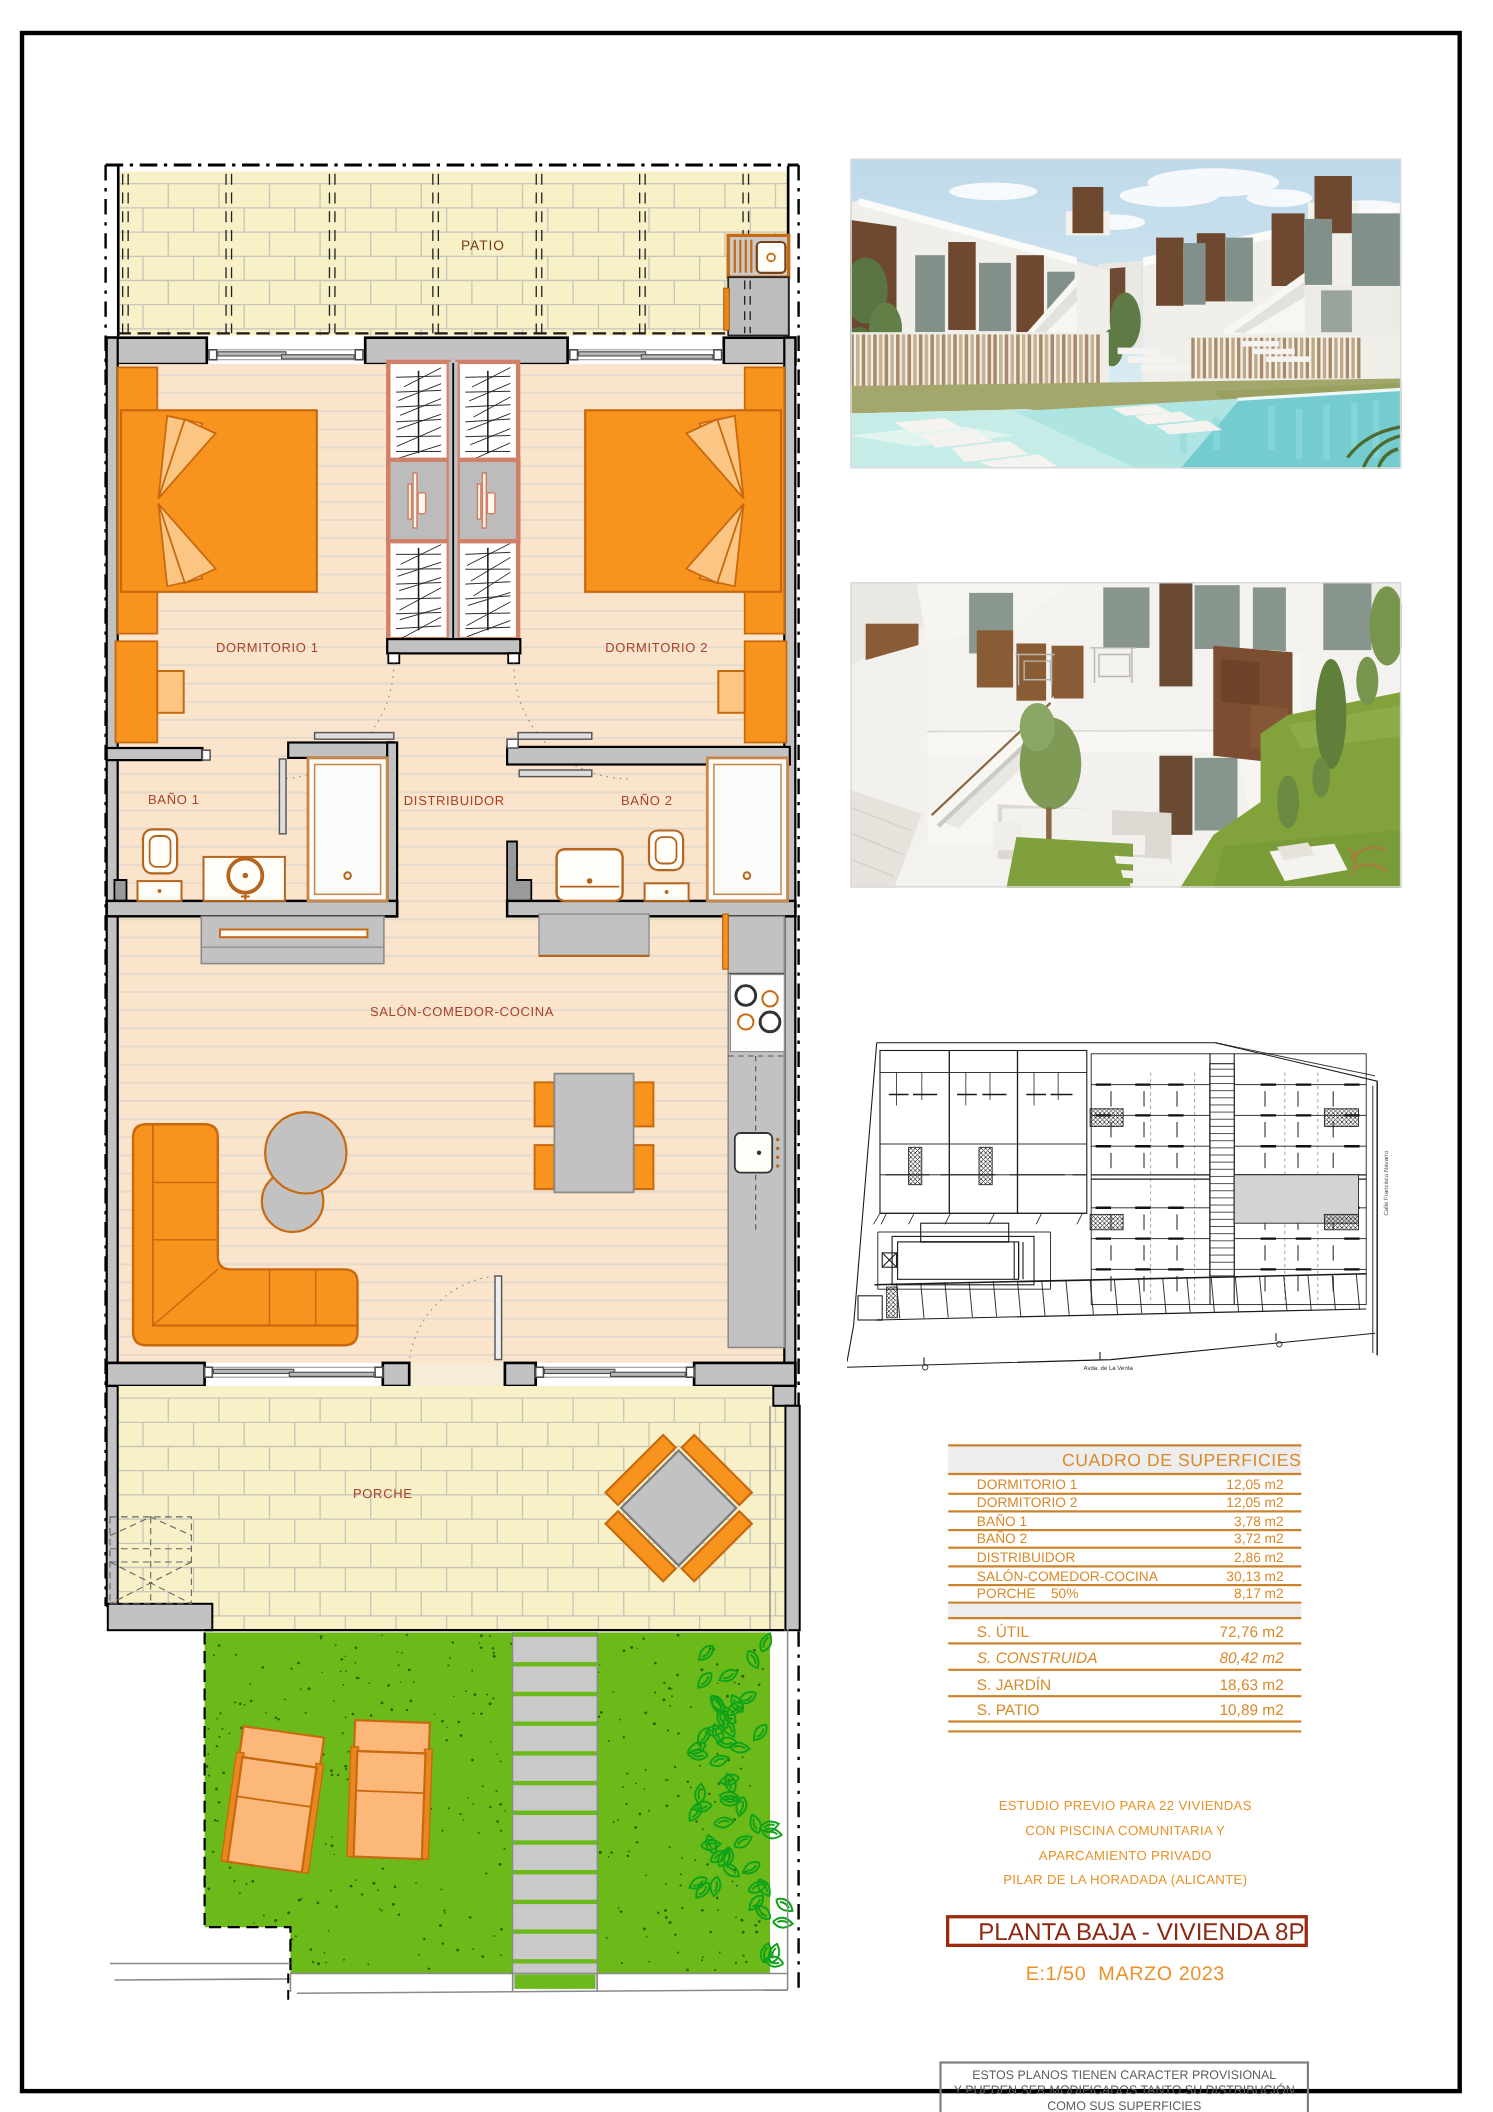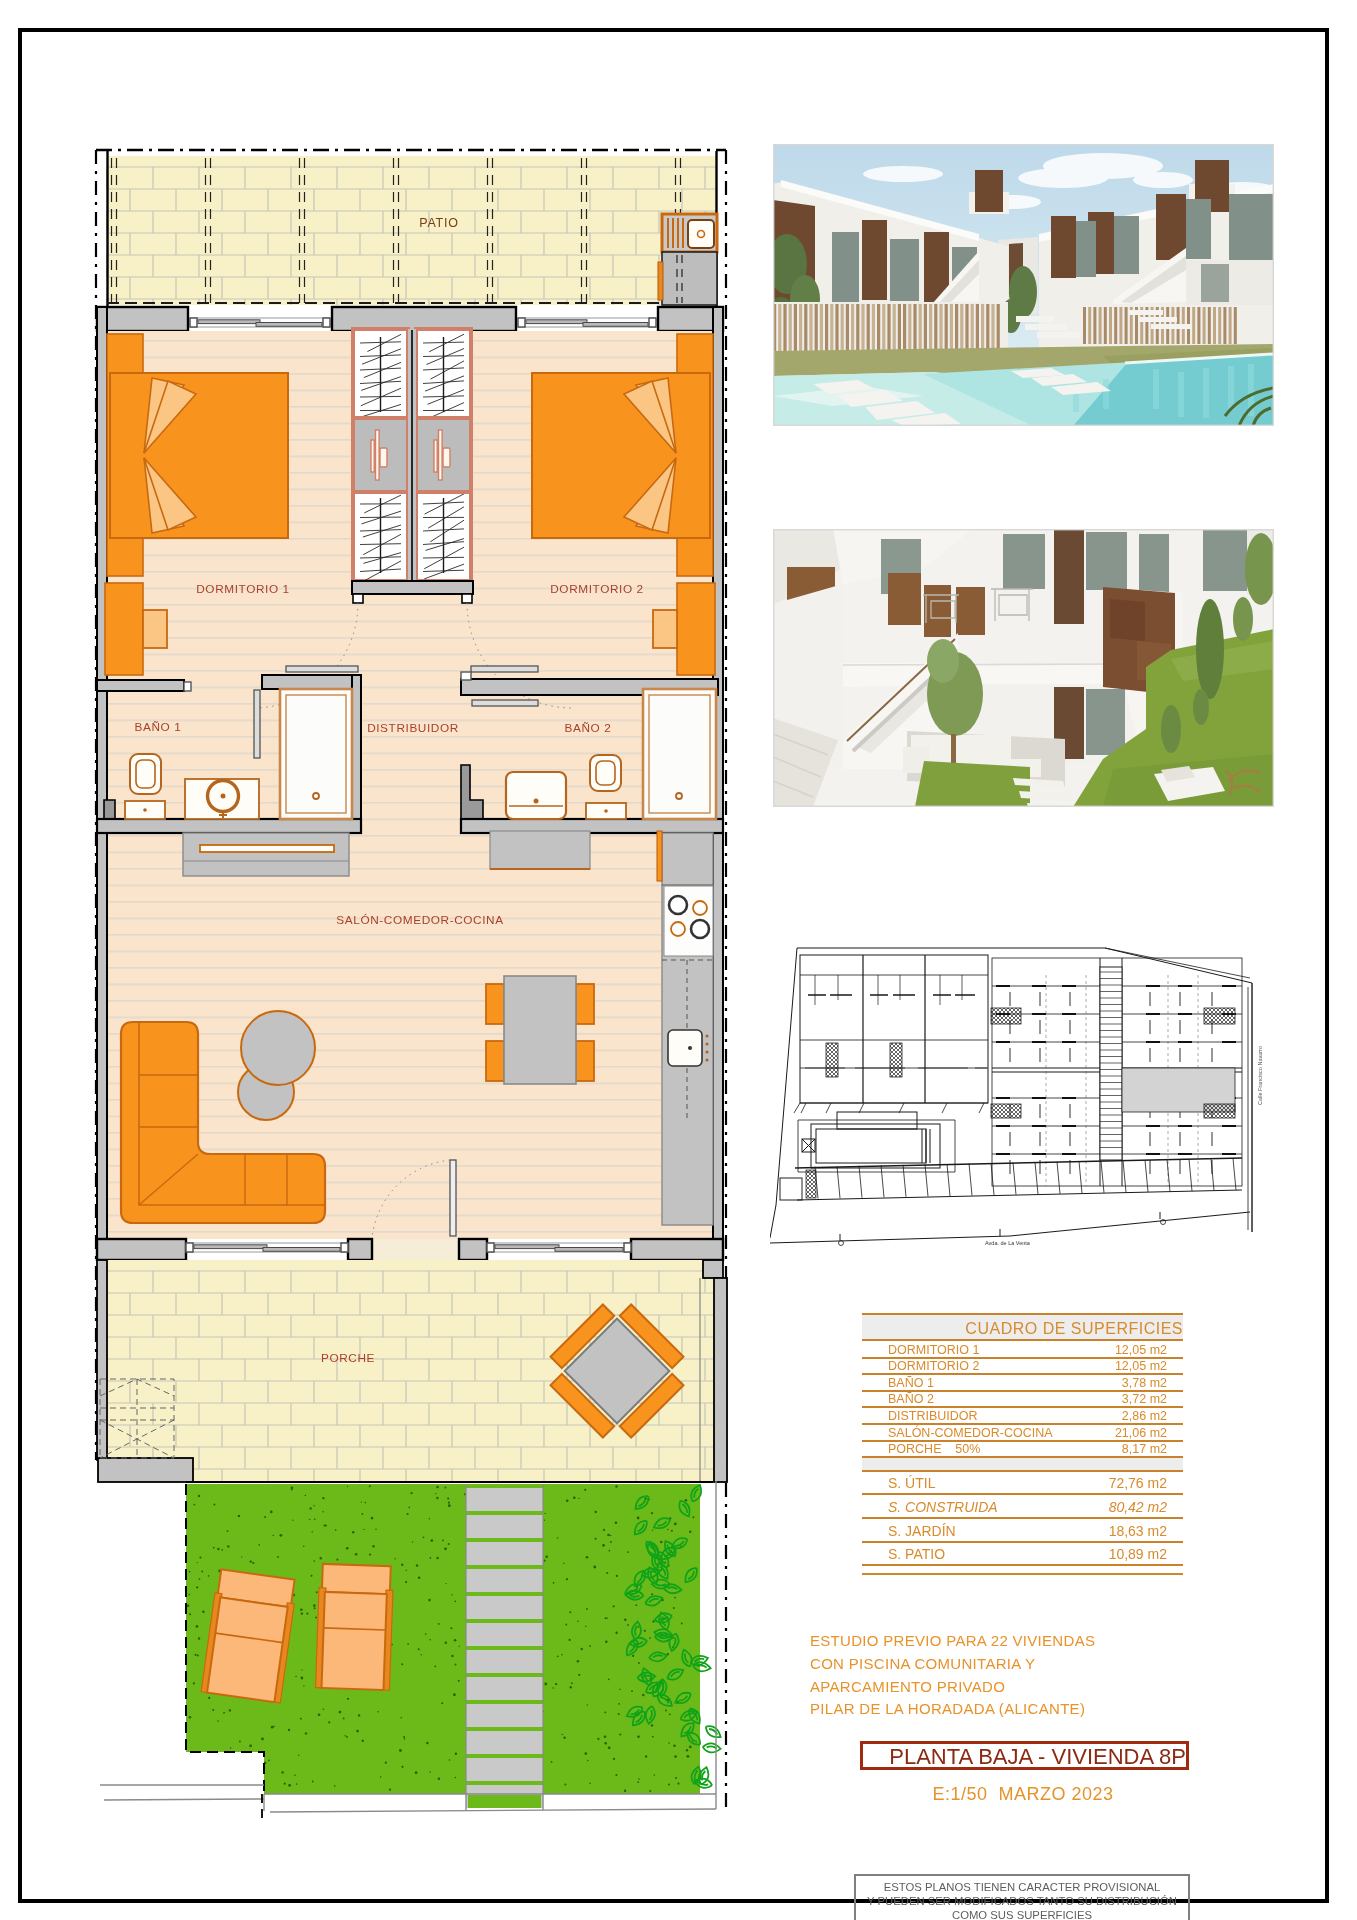--- a/index.html
+++ b/index.html
@@ -1415,21 +1415,21 @@
 <div style="position:absolute;left:0;top:78px;width:321px;height:16.6px;border-bottom:2px solid #C9822A;font-size:12.5px;line-height:16.5px;">
         <span style="position:absolute;left:26px;">BAÑO 2</span>
         <span style="position:absolute;right:16px;">3,72 m2</span>
       </div>
 <div style="position:absolute;left:0;top:95px;width:321px;height:16.6px;border-bottom:2px solid #C9822A;font-size:12.5px;line-height:16.5px;">
         <span style="position:absolute;left:26px;">DISTRIBUIDOR</span>
         <span style="position:absolute;right:16px;">2,86 m2</span>
       </div>
 <div style="position:absolute;left:0;top:112px;width:321px;height:16.6px;border-bottom:2px solid #C9822A;font-size:12.5px;line-height:16.5px;">
         <span style="position:absolute;left:26px;">SALÓN-COMEDOR-COCINA</span>
-        <span style="position:absolute;right:16px;">21,06 m2</span>
+        <span style="position:absolute;right:16px;">30,13 m2</span>
       </div>
 <div style="position:absolute;left:0;top:128px;width:321px;height:16.6px;border-bottom:2px solid #C9822A;font-size:12.5px;line-height:16.5px;">
         <span style="position:absolute;left:26px;">PORCHE&nbsp;&nbsp;&nbsp;&nbsp;50%</span>
         <span style="position:absolute;right:16px;">8,17 m2</span>
       </div>
 <div style="position:absolute;left:0;top:145px;width:321px;height:13.5px;background:#EDEDED;border-bottom:2px solid #C9822A;"></div>
 <div style="position:absolute;left:0;top:158px;width:321px;height:23.75px;border-bottom:2px solid #C9822A;font-size:14px;line-height:24px;">
         <span style="position:absolute;left:26px;">S. ÚTIL</span>
         <span style="position:absolute;right:16px;">72,76 m2</span>
       </div>
@@ -1441,20 +1441,20 @@
         <span style="position:absolute;left:26px;">S. JARDÍN</span>
         <span style="position:absolute;right:16px;">18,63 m2</span>
       </div>
 <div style="position:absolute;left:0;top:229px;width:321px;height:23.75px;border-bottom:2px solid #C9822A;font-size:14px;line-height:24px;">
         <span style="position:absolute;left:26px;">S. PATIO</span>
         <span style="position:absolute;right:16px;">10,89 m2</span>
       </div>
 <div style="position:absolute;left:0;top:253px;width:321px;height:9px;border-bottom:2px solid #C98A2F;"></div>
 </div>
 
-<div class="abs" style="left:810px;top:1630px;width:426px;color:#E8922A;font-size:15px;line-height:22.8px;letter-spacing:0.3px;">ESTUDIO PREVIO PARA 22 VIVIENDAS<br>CON PISCINA COMUNITARIA Y<br>APARCAMIENTO PRIVADO<br>PILAR DE LA HORADADA (ALICANTE)</div>
+<div class="abs" style="left:810px;top:1630px;width:426px;text-align:center;color:#E8922A;font-size:12px;line-height:22.8px;letter-spacing:0.3px;">ESTUDIO PREVIO PARA 22 VIVIENDAS<br>CON PISCINA COMUNITARIA Y<br>APARCAMIENTO PRIVADO<br>PILAR DE LA HORADADA (ALICANTE)</div>
 
 <div class="abs" style="left:860px;top:1741px;width:329px;height:29px;border:3.5px solid #9E2B0F;color:#8C2912;font-size:22px;line-height:25px;text-align:right;">PLANTA BAJA - VIVIENDA 8P</div>
 
 <div class="abs" style="left:810px;top:1784px;width:426px;text-align:center;color:#E8922A;font-size:18px;letter-spacing:0.5px;">E:1/50&nbsp; MARZO 2023</div>
 
 <div class="abs" style="left:854px;top:1874px;width:336px;height:49px;border:2px solid #7F7F7F;color:#5E5E5E;font-size:11.3px;line-height:14.2px;text-align:center;padding-top:4px;">ESTOS PLANOS TIENEN CARACTER PROVISIONAL<br>Y PUEDEN SER MODIFICADOS TANTO SU DISTRIBUCIÓN<br>COMO SUS SUPERFICIES</div>
 
 </div>
 </body></html>

